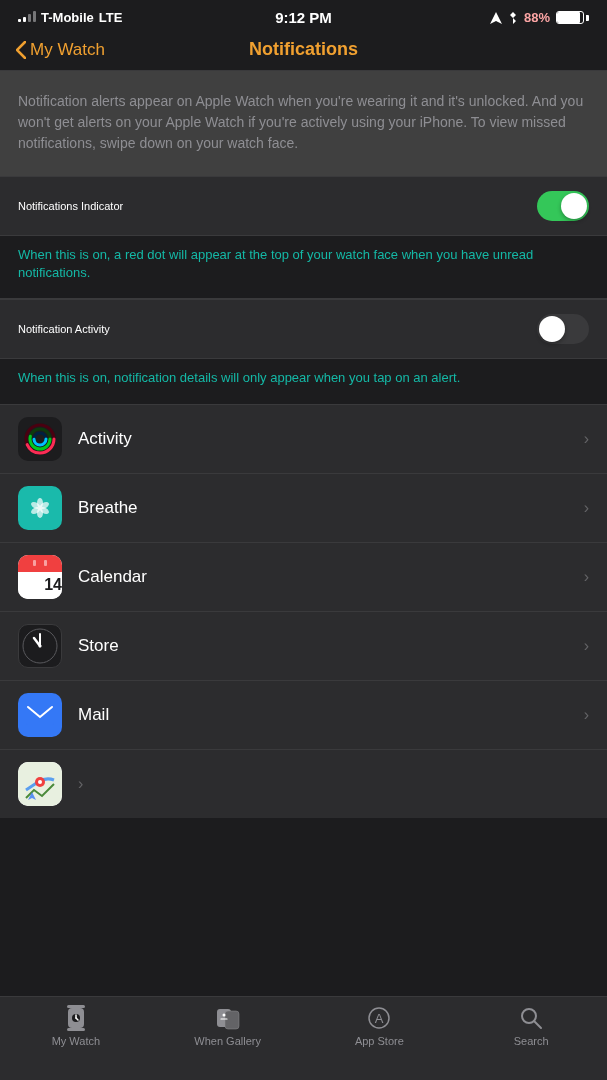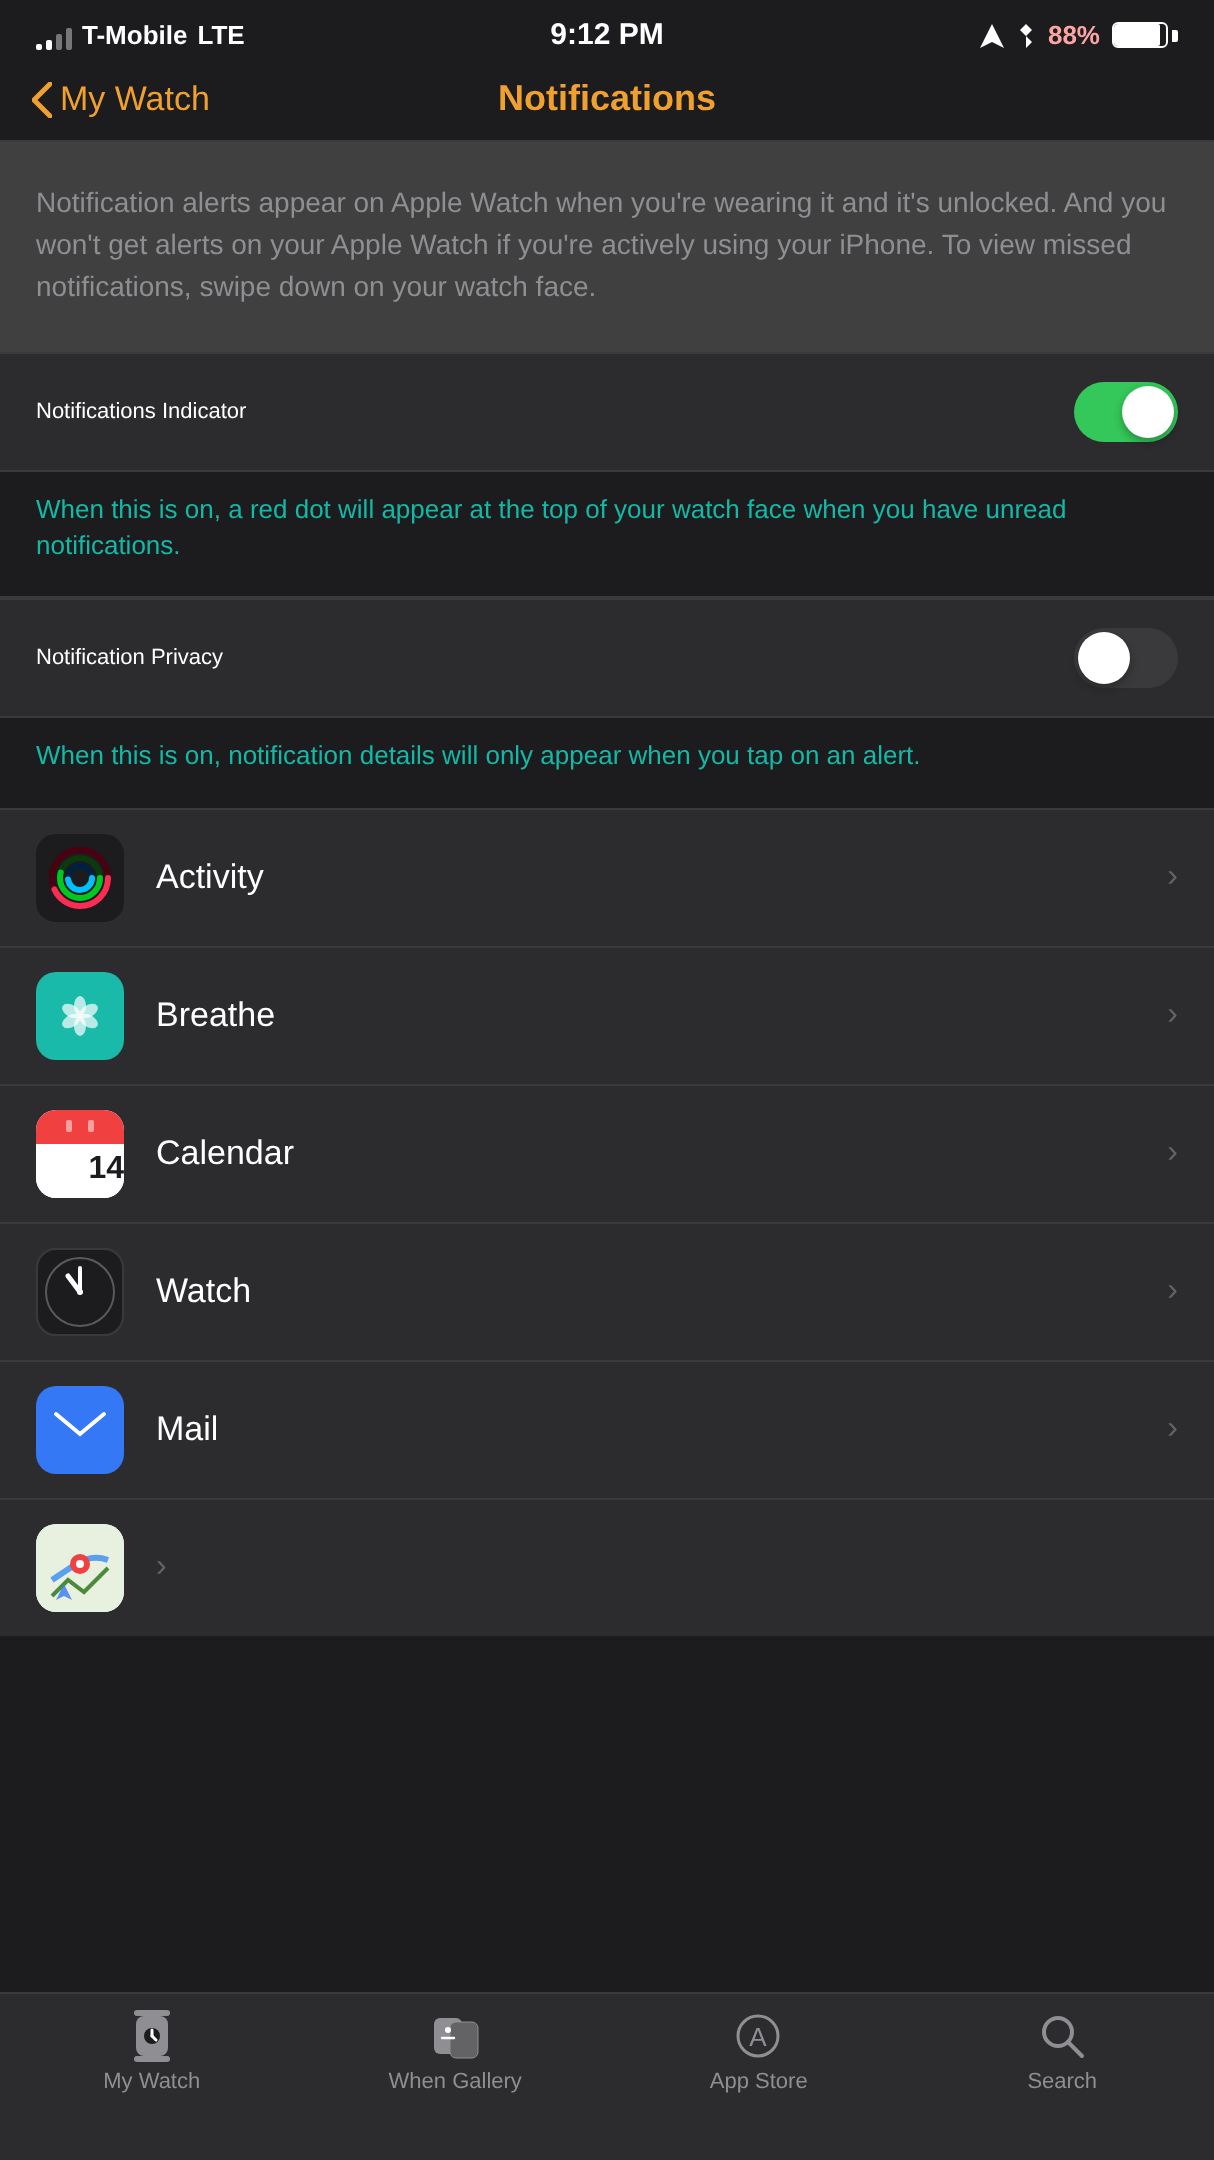--- a/index.html
+++ b/index.html
@@ -17,21 +17,21 @@
     
     .status-bar {
       display: flex;
       justify-content: space-between;
       align-items: center;
       padding: 10px 18px 6px;
       background: #1c1c1e;
     }
     .status-left {
       display: flex;
-      align-items: flex-end;
+      align-items: flex-start;
       gap: 5px;
       font-size: 13px;
       font-weight: 600;
       color: #fff;
     }
     .status-center {
       font-size: 15px;
       font-weight: 600;
       color: #fff;
       position: absolute;
@@ -382,21 +382,21 @@
       <span class="toggle-label">Notifications Indicator</span>
       <div class="toggle-switch on">
         <div class="toggle-knob"></div>
       </div>
     </div>
   </div>
   <div class="section-note">When this is on, a red dot will appear at the top of your watch face when you have unread notifications.</div>
 
   <div class="settings-section" style="margin-top:0;">
     <div class="toggle-row">
-      <span class="toggle-label">Notification Privacy</span>
+      <span class="toggle-label">Notification Activity</span>
       <div class="toggle-switch off">
         <div class="toggle-knob"></div>
       </div>
     </div>
   </div>
   <div class="section-note">When this is on, notification details will only appear when you tap on an alert.</div>
 
   <div class="apps-section">
 
     <div class="app-row">
@@ -456,21 +456,21 @@
       <div class="app-icon clock-icon">
         <svg width="38" height="38" viewBox="0 0 38 38">
           <circle cx="19" cy="19" r="17" fill="#1c1c1e" stroke="#5a5a5e" stroke-width="1"></circle>
           <circle cx="19" cy="19" r="1.5" fill="white"></circle>
 
           <line x1="19" y1="19" x2="13" y2="11" stroke="white" stroke-width="2.5" stroke-linecap="round"></line>
 
           <line x1="19" y1="19" x2="19" y2="7" stroke="white" stroke-width="2" stroke-linecap="round"></line>
         </svg>
       </div>
-      <span class="app-name">Watch</span>
+      <span class="app-name">Store</span>
       <span class="chevron">›</span>
     </div>
 
     <div class="app-row">
       <div class="app-icon mail-icon">
         <svg width="28" height="20" viewBox="0 0 28 20" fill="none">
           <rect x="0" y="0" width="28" height="20" rx="2" fill="#3478f6"></rect>
           <path d="M2 2L14 12L26 2" stroke="white" stroke-width="2" fill="none" stroke-linecap="round"></path>
         </svg>
       </div>

